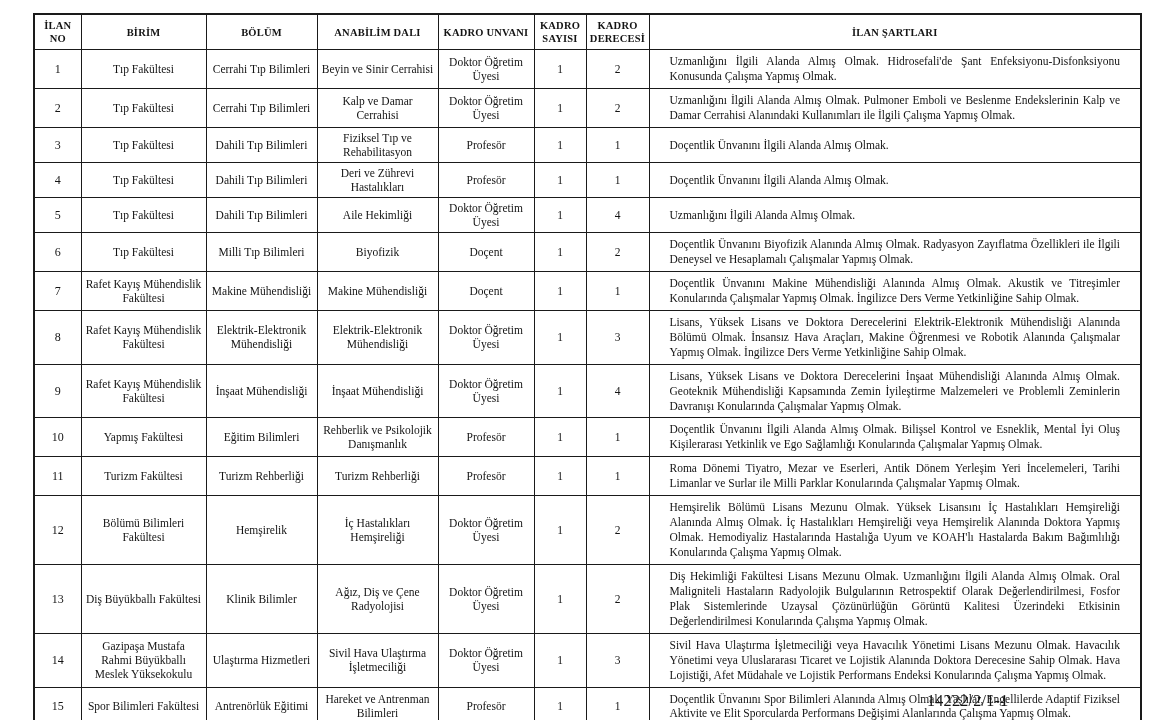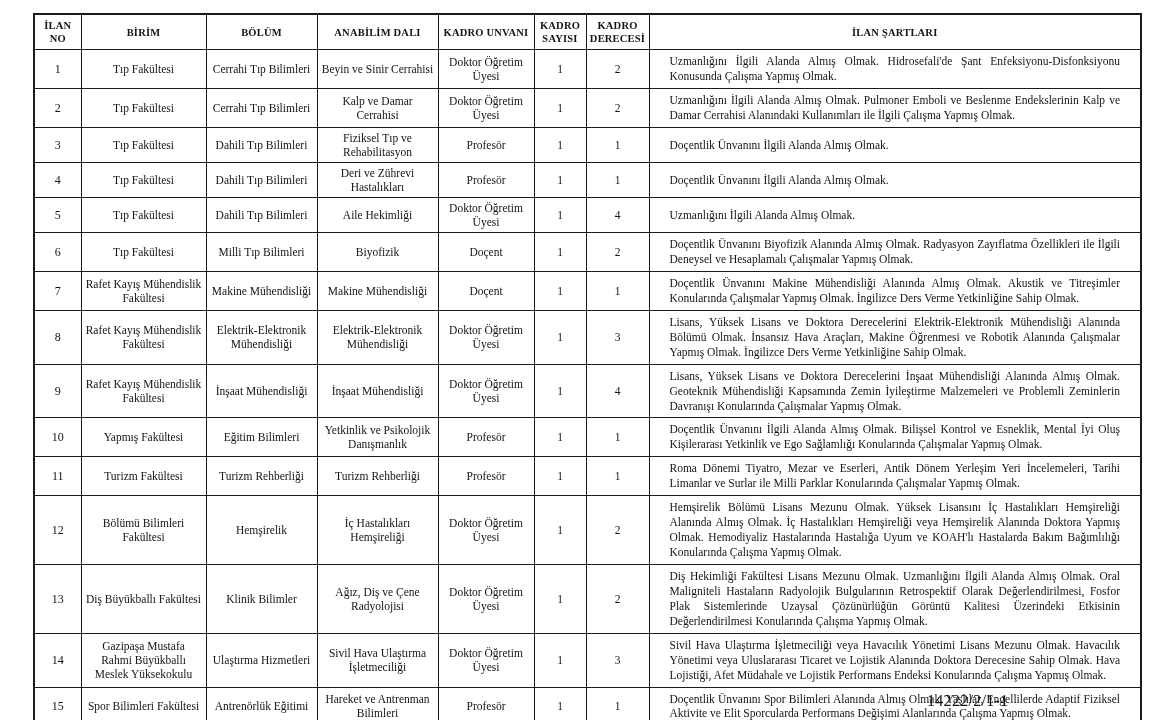--- a/index.html
+++ b/index.html
@@ -167,21 +167,21 @@
           <td>İnşaat Mühendisliği</td>
           <td>Doktor Öğretim Üyesi</td>
           <td>1</td>
           <td>4</td>
           <td class="sartlar">Lisans, Yüksek Lisans ve Doktora Derecelerini İnşaat Mühendisliği Alanında Almış Olmak. Geoteknik Mühendisliği Kapsamında Zemin İyileştirme Malzemeleri ve Problemli Zeminlerin Davranışı Konularında Çalışmalar Yapmış Olmak.</td>
         </tr>
         <tr>
           <td class="no-cell">10</td>
           <td>Yapmış Fakültesi</td>
           <td>Eğitim Bilimleri</td>
-          <td>Yetkinlik ve Psikolojik Danışmanlık</td>
+          <td>Rehberlik ve Psikolojik Danışmanlık</td>
           <td>Profesör</td>
           <td>1</td>
           <td>1</td>
           <td class="sartlar">Doçentlik Ünvanını İlgili Alanda Almış Olmak. Bilişsel Kontrol ve Esneklik, Mental İyi Oluş Kişilerarası Yetkinlik ve Ego Sağlamlığı Konularında Çalışmalar Yapmış Olmak.</td>
         </tr>
         <tr>
           <td class="no-cell">11</td>
           <td>Turizm Fakültesi</td>
           <td>Turizm Rehberliği</td>
           <td>Turizm Rehberliği</td>

